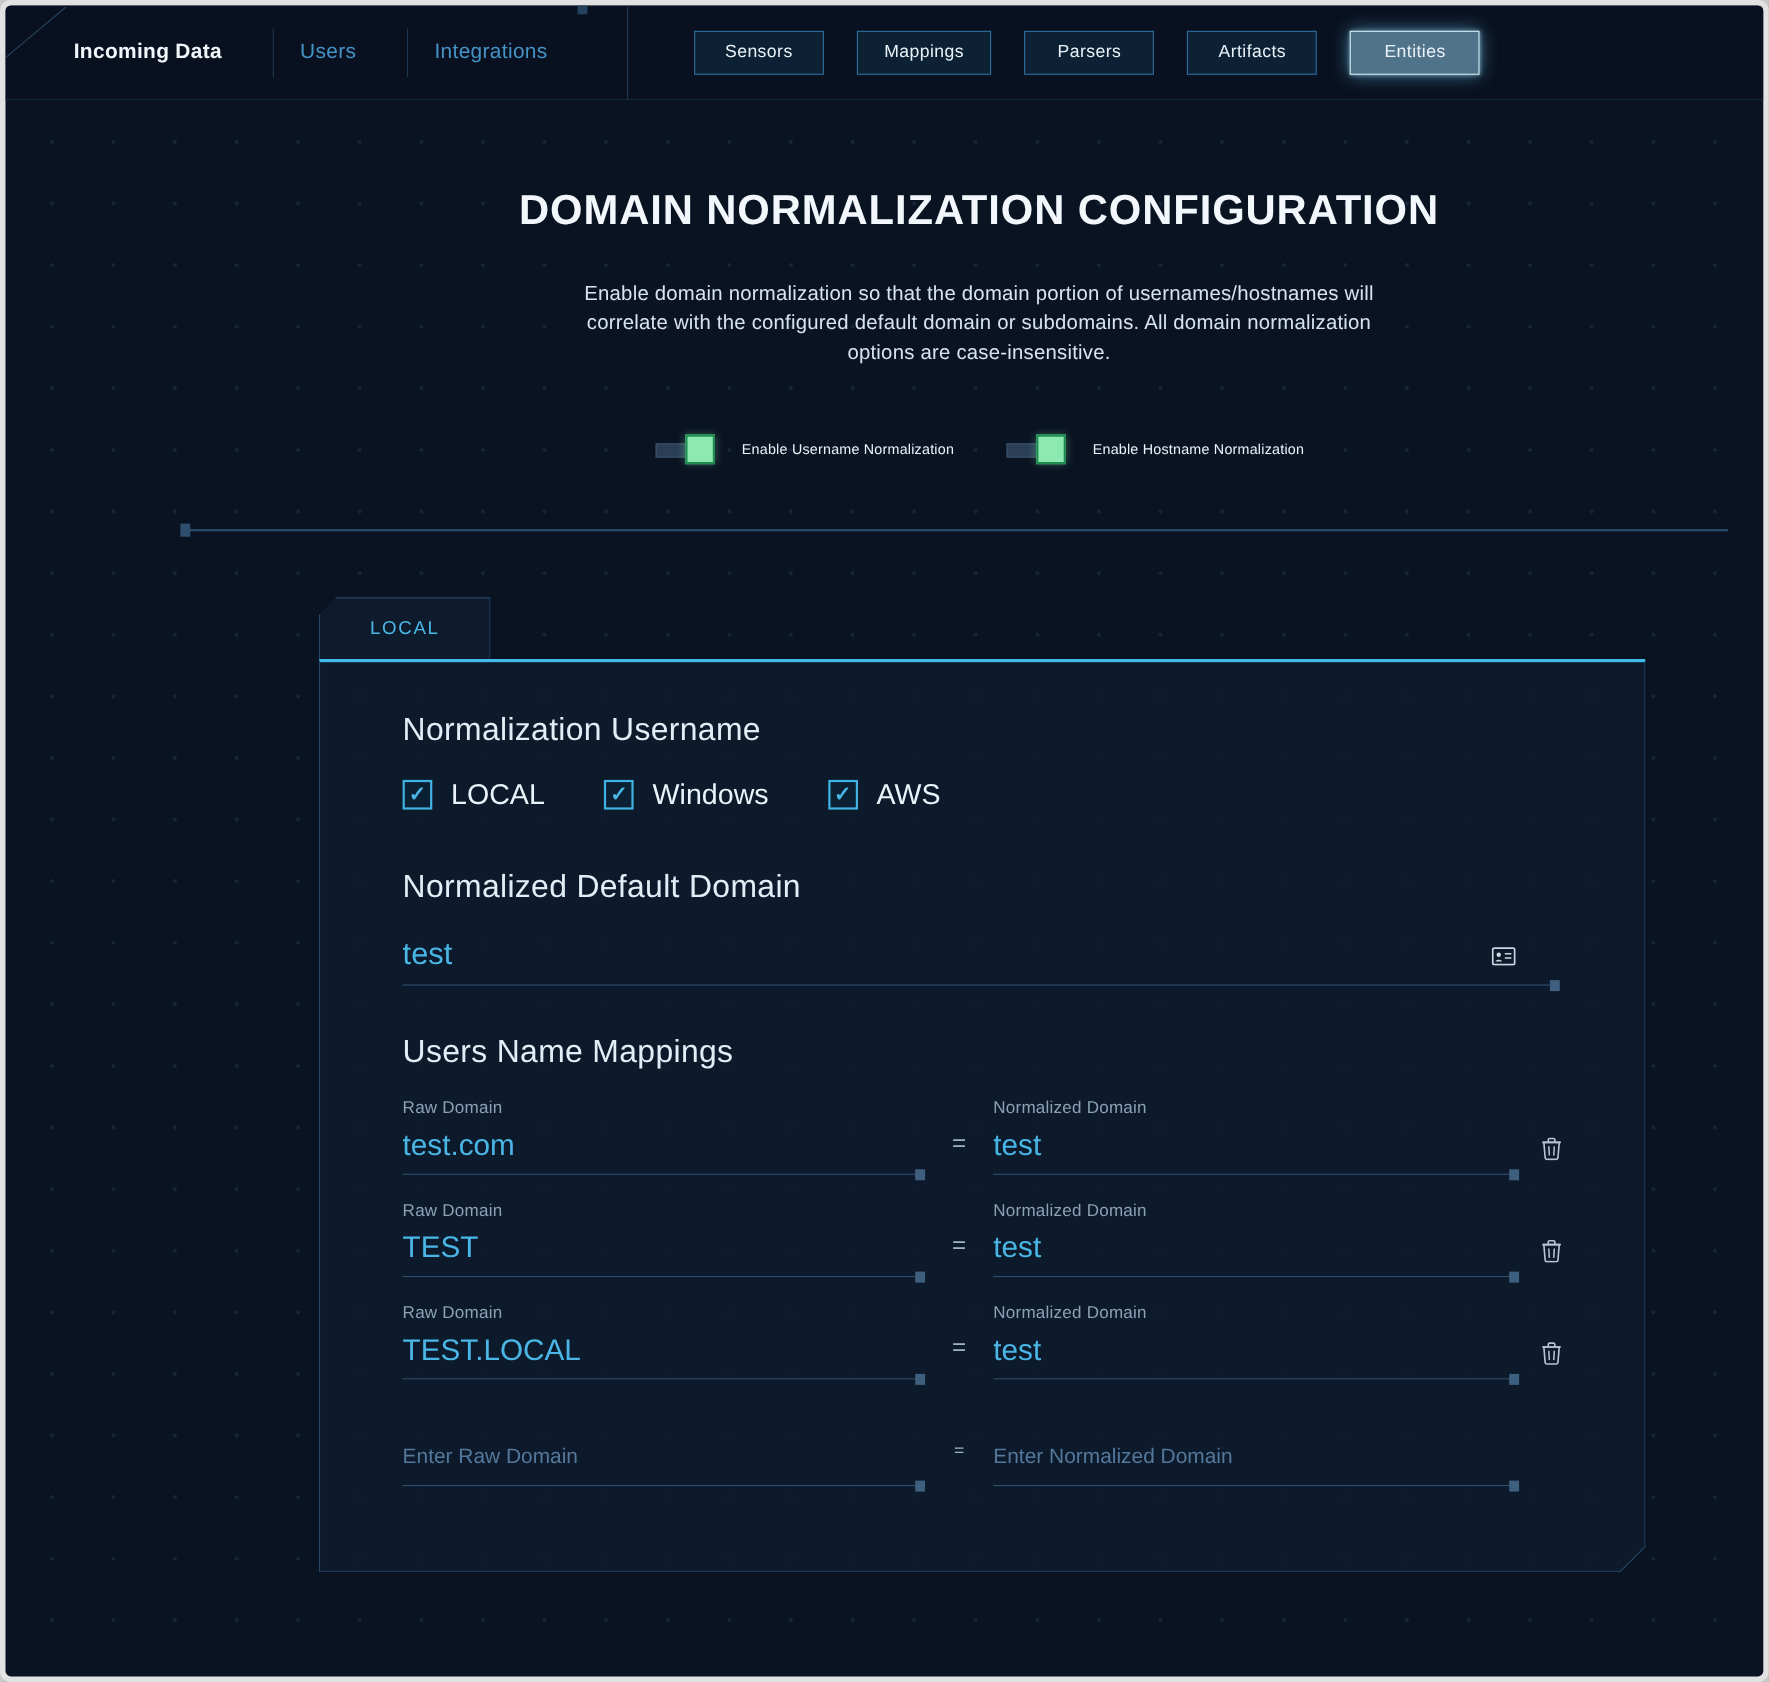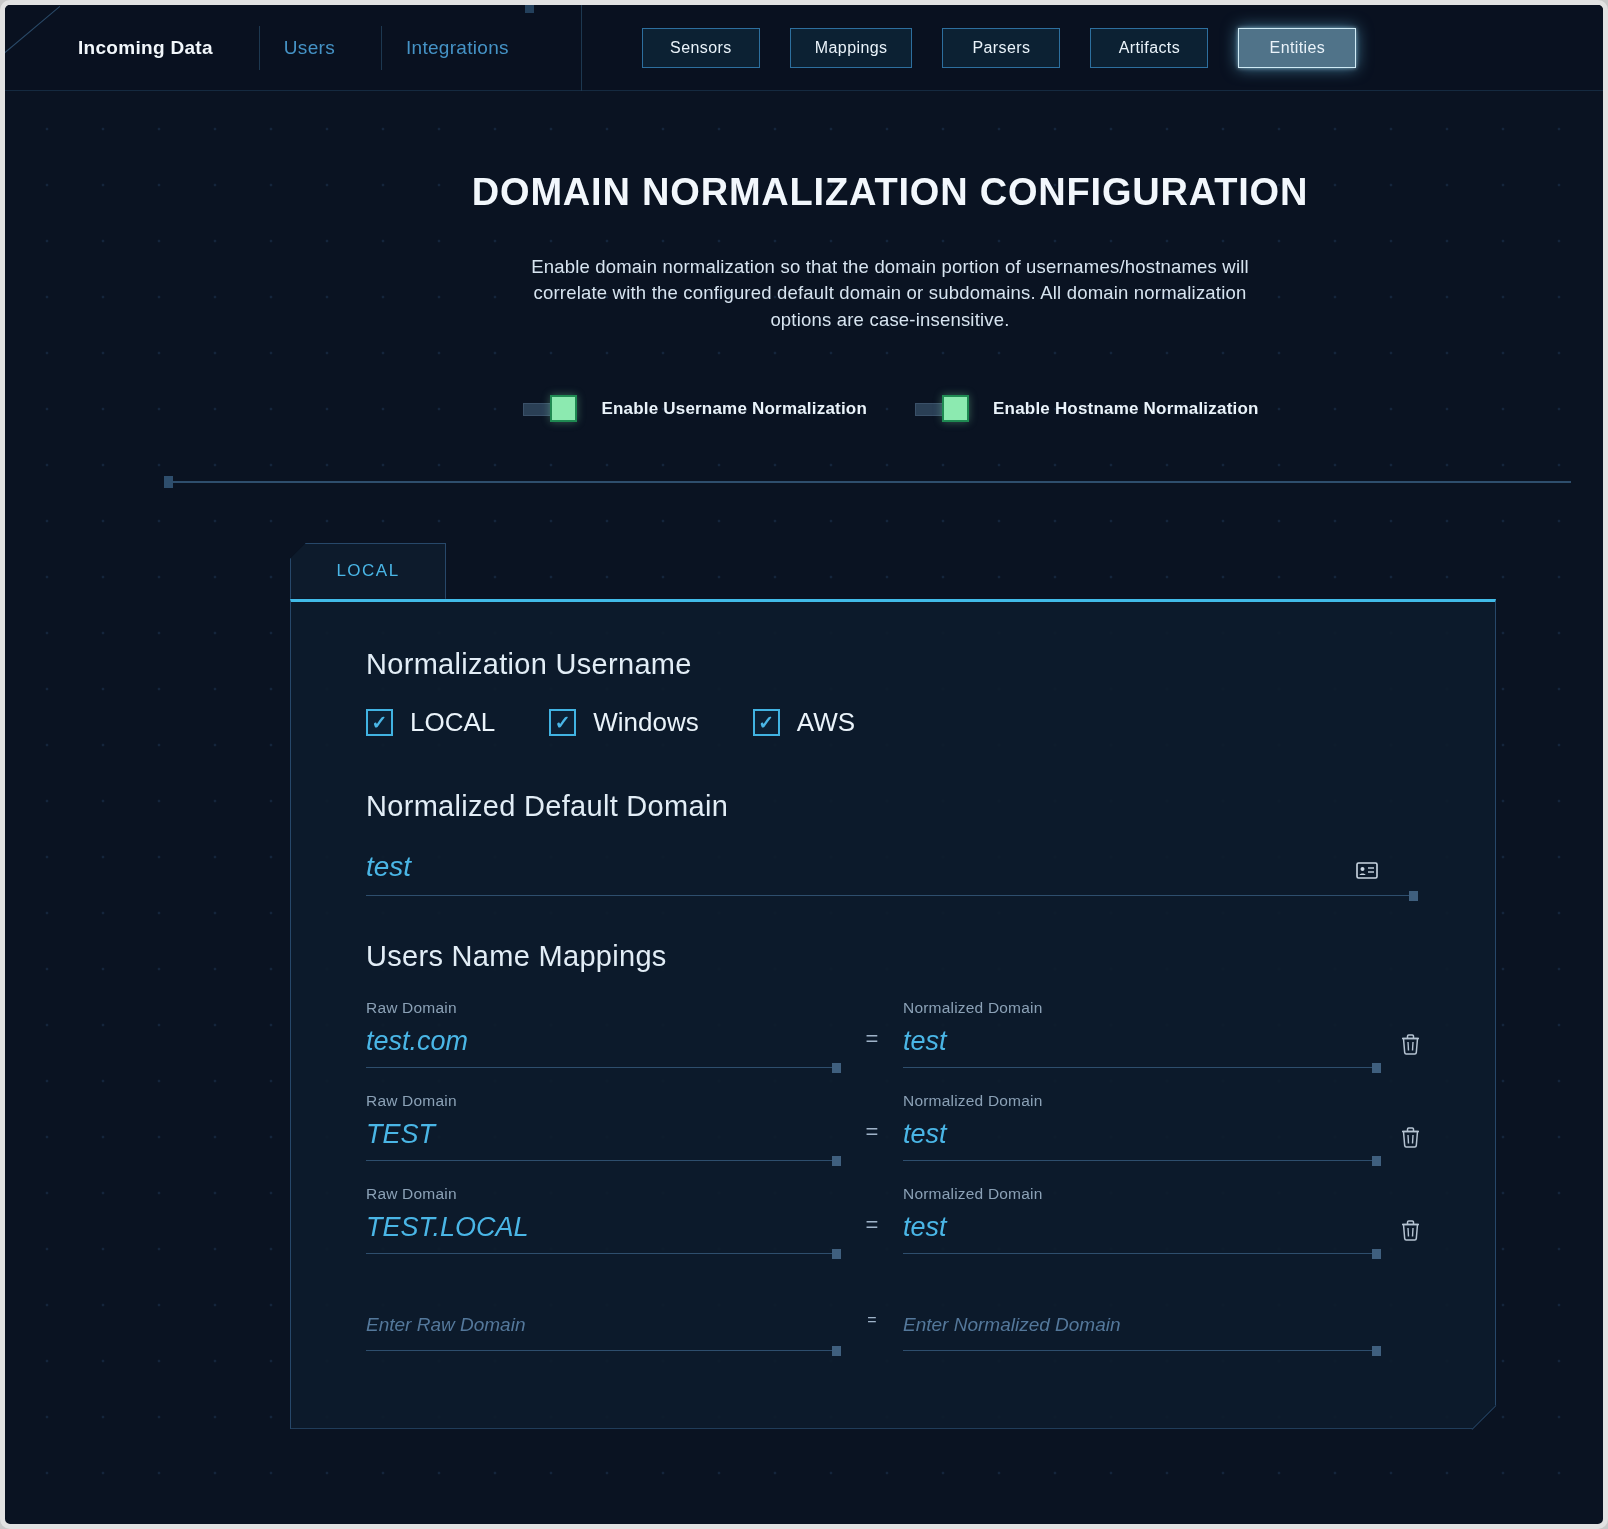--- a/index.html
+++ b/index.html
@@ -21,21 +21,21 @@
     height:86px; position:relative;
     background:#091120;
     border-bottom:1px solid #152a40;
     display:flex; align-items:center;
   }
   .nav::before{ 
     content:""; position:absolute; left:-14px; top:26px;
     width:78px; height:1px; background:#2a4a68;
     transform:rotate(-40deg);
   }
-  .nav-left{ display:flex; align-items:center; height:100%; padding-left:62px;margin-left:11px; }
+  .nav-left{ display:flex; align-items:center; height:100%; padding-left:62px; }
   .nav-item{ font-size:19px; padding:0 46px 0 0; cursor:pointer; letter-spacing:.3px; }
   .nav-item.active{ color:#f2f7fb; font-weight:bold; }
   .nav-item.inactive{ color:#4593c6; font-weight:normal; padding-left:24px; }
   .nav-sep{ width:1px; height:44px; background:#1d3850; }
   .nav-sep-tall{ width:1px; height:86px; background:#1d3850; margin-left:26px; }
   .nav-notch{ position:absolute; left:520px; top:0; width:9px; height:8px; background:#23405c; }
   .nav-buttons{ display:flex; gap:30px; margin-left:60px; }
   .nav-btn{
     min-width:118px; height:40px; padding:0 24px;
     background:#0c2133; color:#eaf3fa;
@@ -73,21 +73,21 @@
   .toggle{ position:relative; width:58px; height:32px; cursor:pointer; }
   .toggle .track{
     position:absolute; left:2px; top:10px; width:32px; height:13px;
     background:#2a3f55; border:1px solid #3a5068;
   }
   .toggle .knob{
     position:absolute; right:2px; top:2px; width:27px; height:27px;
     background:#8ceab0; border:2px solid #1f8a52;
     box-shadow:0 0 8px rgba(140,234,176,.35);
   }
-  .toggle-label{ color:#eaf3fa; font-size:17px; letter-spacing:.2px;font-weight:bold; }
+  .toggle-label{ color:#eaf3fa; font-size:13px; letter-spacing:.2px; }
 
   .divider{
     margin:56px 0 0 165px; width:1401px; height:2px;
     background:#2e4e6d; position:relative;
   }
   .divider::before{
     content:""; position:absolute; left:-6px; top:-5px;
     width:9px; height:12px; background:#2e4e6d;
   }
 
@@ -124,21 +124,21 @@
   }
   .chk-label{ color:#eaf3fa; font-size:26px; }
 
   .u-input{ position:relative; border-bottom:1px solid #2e4e6d; }
   .u-input::after{
     content:""; position:absolute; right:0; bottom:-6px;
     width:9px; height:10px; background:#3f5f7e;
   }
   .u-input input{
     width:100%; background:transparent; border:none; outline:none;
-    color:#4ab6e6; font-family:"Liberation Sans", sans-serif;font-style:italic;
+    color:#4ab6e6; font-family:"Liberation Sans", sans-serif;
   }
   .default-domain{ margin:28px 0 44px; padding-bottom:12px; }
   .default-domain input{ font-size:28px; }
   .card-icon{ position:absolute; right:40px; bottom:12px; }
 
   .map-grid{ margin-top:26px; }
   .map-row{
     display:grid; grid-template-columns:475px 62px 478px auto;
     align-items:end; margin-bottom:24px;
   }

